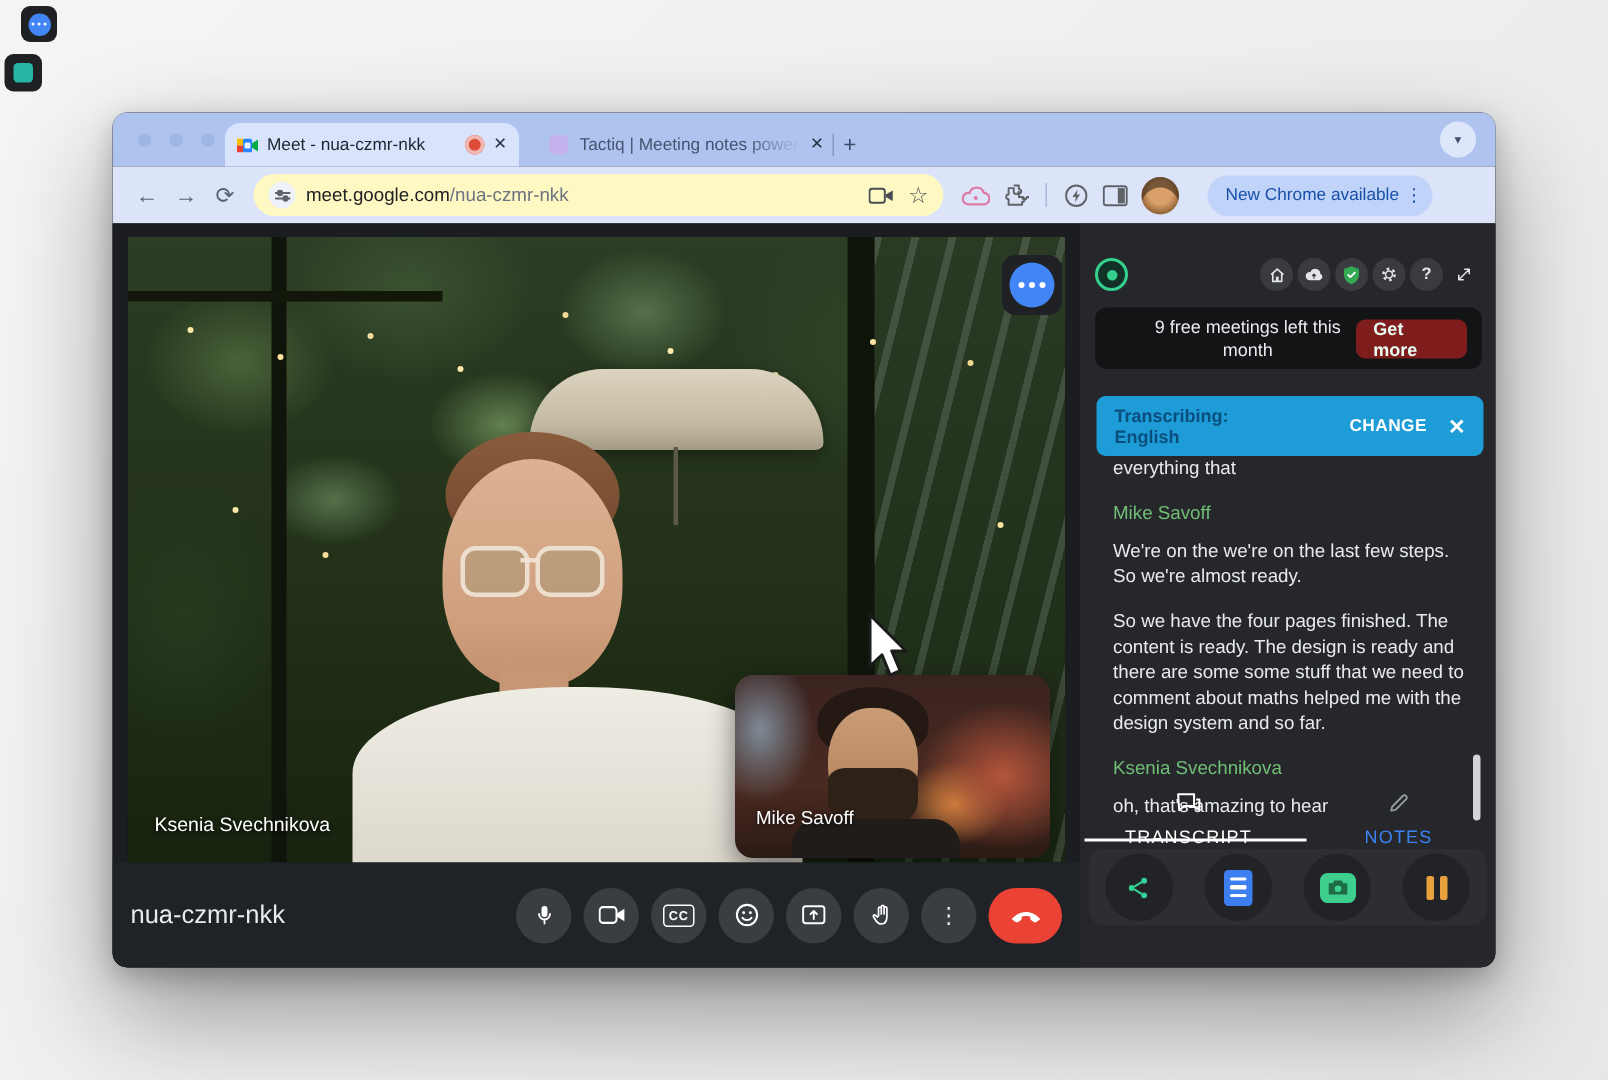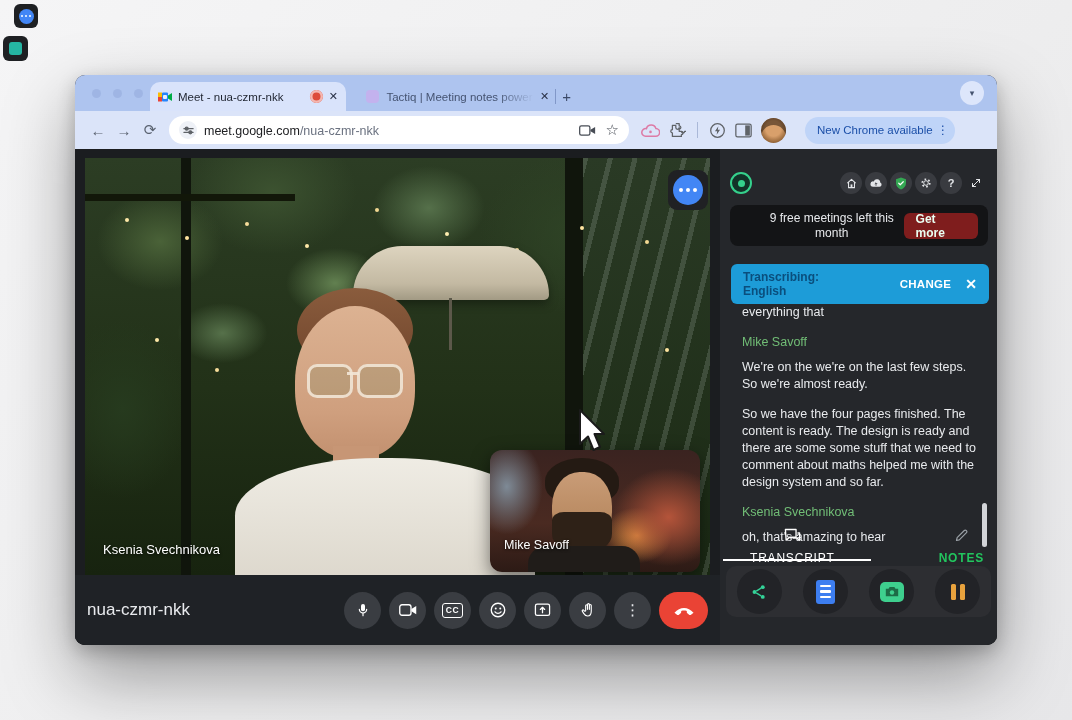--- a/index.html
+++ b/index.html
@@ -25,21 +25,21 @@
     -webkit-mask-image:linear-gradient(90deg,#000 75%,transparent);mask-image:linear-gradient(90deg,#000 75%,transparent);text-align:center;}
   .tab-close{font-size:11px;color:#2a3247;cursor:default;line-height:1;}
   .rec-badge{width:13px;height:13px;border-radius:50%;background:#dd4b39;box-shadow:inset 0 0 0 2.5px #f3b7b1;}
   .newtab-divider{width:1px;height:15px;background:#8197c8;}
   .newtab-plus{font-size:15px;color:#3c4a68;line-height:1;}
   .tab-search-btn{left:885px;top:6px;width:24px;height:24px;border-radius:50%;background:#dde6fb;
     display:flex;align-items:center;justify-content:center;font-size:9px;color:#45536f;}
   
   .toolbar{left:0;top:36px;width:100%;height:38px;background:#dbe4f9;display:flex;align-items:center;padding:0 10px;box-sizing:border-box;}
   .navbtn{width:26px;height:26px;display:flex;align-items:center;justify-content:center;color:#5a6270;font-size:15px;}
-  .urlpill{height:28px;flex:0 0 460px;background:#ffffff;border-radius:14px;display:flex;align-items:center;
+  .urlpill{height:28px;flex:0 0 460px;background:#fef9c3;border-radius:14px;display:flex;align-items:center;
     padding:0 10px;box-sizing:border-box;margin-left:6px;gap:7px;}
   .tune-chip{width:18px;height:18px;border-radius:50%;background:#eef1f7;display:flex;align-items:center;justify-content:center;}
   .url-host{font-size:12.5px;color:#202124;}
   .url-path{font-size:12.5px;color:#6b7280;}
   .url-right{margin-left:auto;display:flex;align-items:center;gap:10px;color:#474c55;}
   .ext-row{display:flex;align-items:center;gap:9px;margin-left:12px;}
   .ext-divider{width:1px;height:16px;background:#aab8d8;margin:0 2px;}
   .avatar{width:25px;height:25px;border-radius:50%;background:radial-gradient(circle at 50% 42%,#d9a06b 0 40%,#9a6a3d 70%,#6b4526 100%);
     box-shadow:inset 0 7px 0 rgba(40,26,14,.55);}
   .chrome-pill{height:27px;background:#bfd4f8;border-radius:14px;display:flex;align-items:center;gap:4px;
@@ -122,21 +122,21 @@
   .bluebar-label{font-size:12px;font-weight:bold;color:#0a4e7d;}
   .bluebar-change{margin-left:auto;font-size:11.5px;font-weight:bold;color:#fff;letter-spacing:.3px;padding-left:37px;}
   .bluebar-x{margin-left:14px;color:#fff;font-size:14px;font-weight:bold;}
   .transcript{left:22px;top:155px;width:240px;font-size:12.5px;line-height:17px;color:#e8eaed;}
   .t-text{margin:0 0 13px 0;}
   .t-speaker{margin:0 0 8px 0;color:#71bd76;}
   .scrollthumb{left:262px;top:354px;width:5px;height:44px;border-radius:3px;background:#d2d4d8;}
   .tq-tabs{left:0px;top:382px;width:277px;height:30px;display:flex;align-items:center;}
   .tq-tab{display:flex;align-items:center;gap:8px;font-size:12px;letter-spacing:.8px;flex-direction:column;}
   .tab-transcript{color:#fff;margin-left:30px;}
-  .tab-notes{color:#22c55e;margin-left:auto;margin-right:13px;font-weight:bold;}
+  .tab-notes{color:#3b82f6;margin-left:auto;margin-right:42px;}
   .tq-underline{left:3px;top:410px;width:148px;height:2px;background:#fff;}
   .actionbar{left:6px;top:417px;width:265px;height:51px;background:#2d2e32;border-radius:10px;display:flex;align-items:center;justify-content:space-around;}
   .abtn{width:45px;height:45px;border-radius:50%;background:#222327;display:flex;align-items:center;justify-content:center;}
   .docs-icon{width:19px;height:24px;background:#3d7ef0;border-radius:3px;display:flex;flex-direction:column;justify-content:center;gap:3px;align-items:center;}
   .docs-icon b{display:block;width:11px;height:2.5px;background:#fff;border-radius:1px;}
   .cam-chip{width:24px;height:20px;background:#3ecf8e;border-radius:5px;display:flex;align-items:center;justify-content:center;}
   .pause-icon{display:flex;gap:4px;}
   .pause-icon b{display:block;width:5px;height:16px;background:#e8a23d;border-radius:1.5px;}
   
   .cursor{left:576px;top:408px;width:34px;height:48px;pointer-events:none;z-index:50;}

